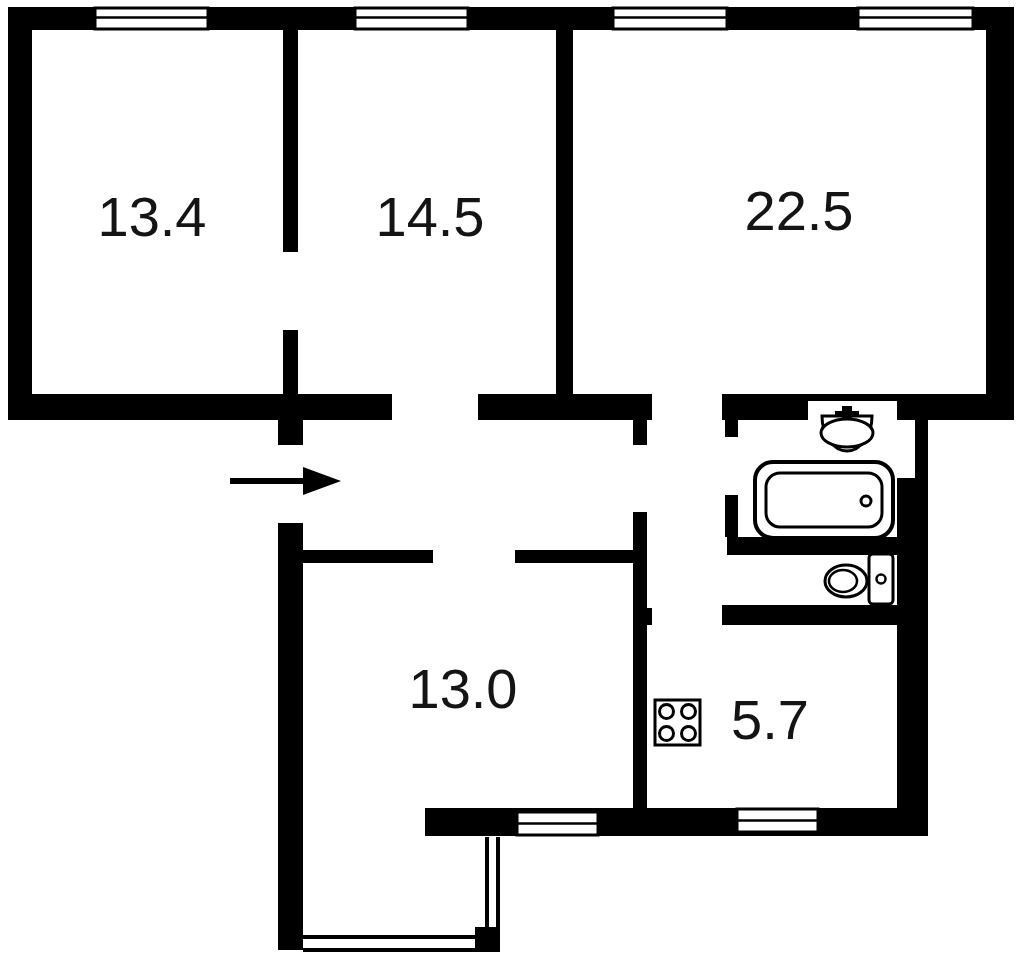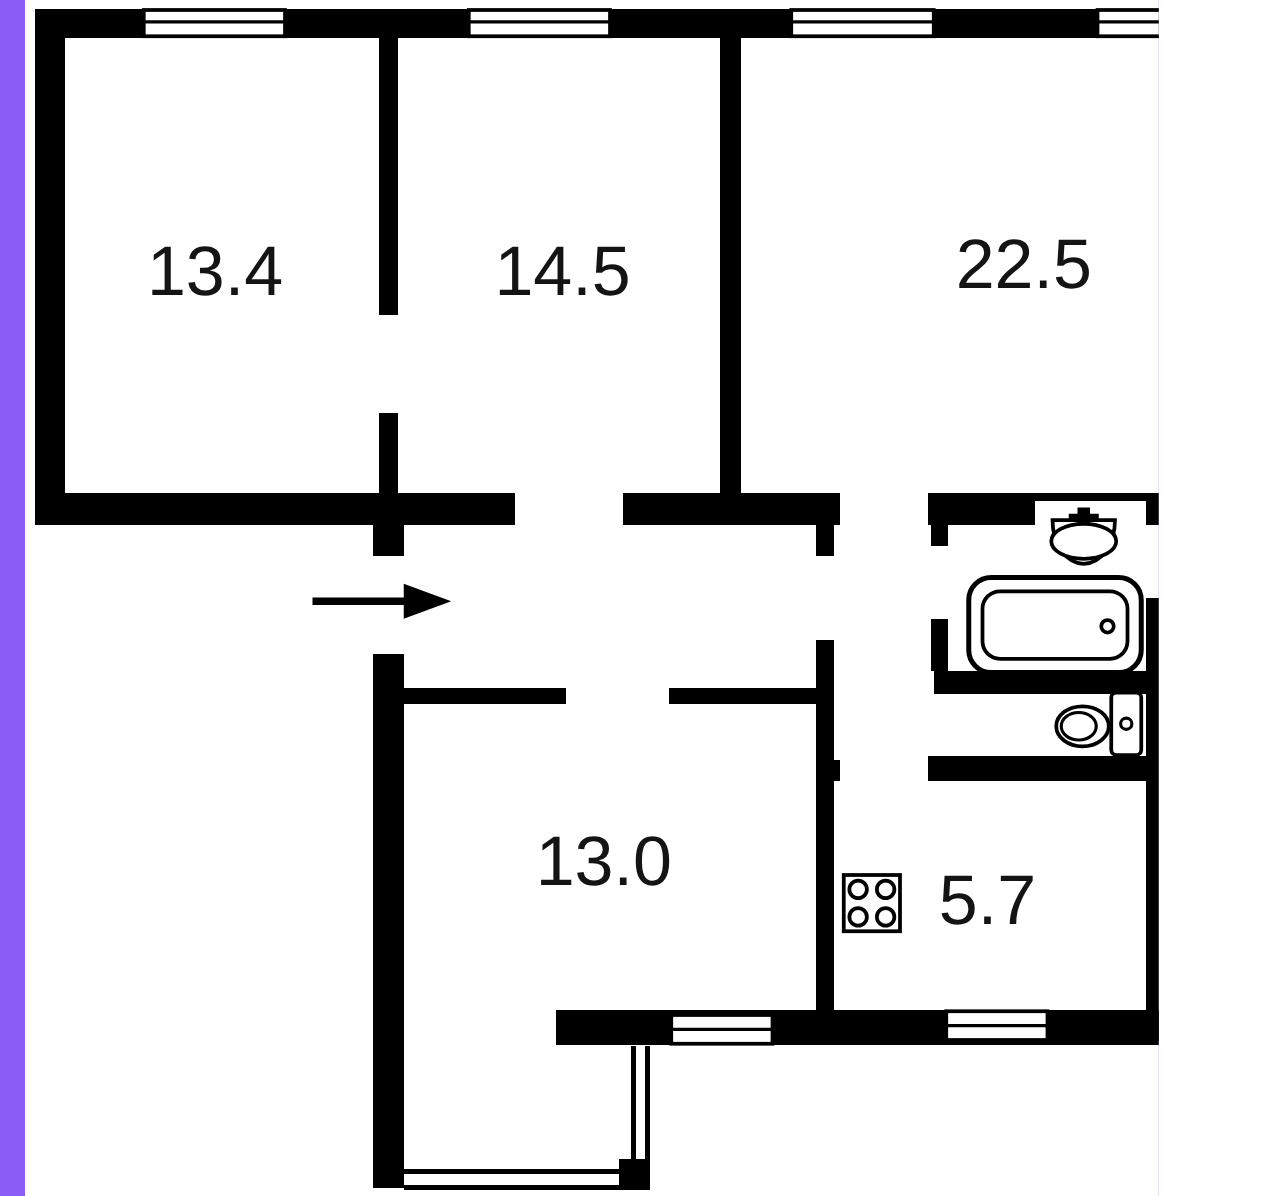--- a/index.html
+++ b/index.html
@@ -3,25 +3,24 @@
 <meta charset="utf-8">
 <style>
   html, body {
     margin: 0;
     padding: 0;
     background: #ffffff;
     font-family: "Liberation Sans", sans-serif;
   }
   .plan-wrap {
     position: relative;
-    width: 907px;
+    width: 1023px;
     height: 957px;
-    background: #8b5cf6;
+    background: #f0abfc;
     overflow: hidden;
-    padding-left: 20px;
   }
   svg { display: block; }
   .room-label {
     font-family: "Liberation Sans", sans-serif;
     font-size: 56px;
     font-weight: 400;
     letter-spacing: 0px;
   }
 </style>
 </head>

